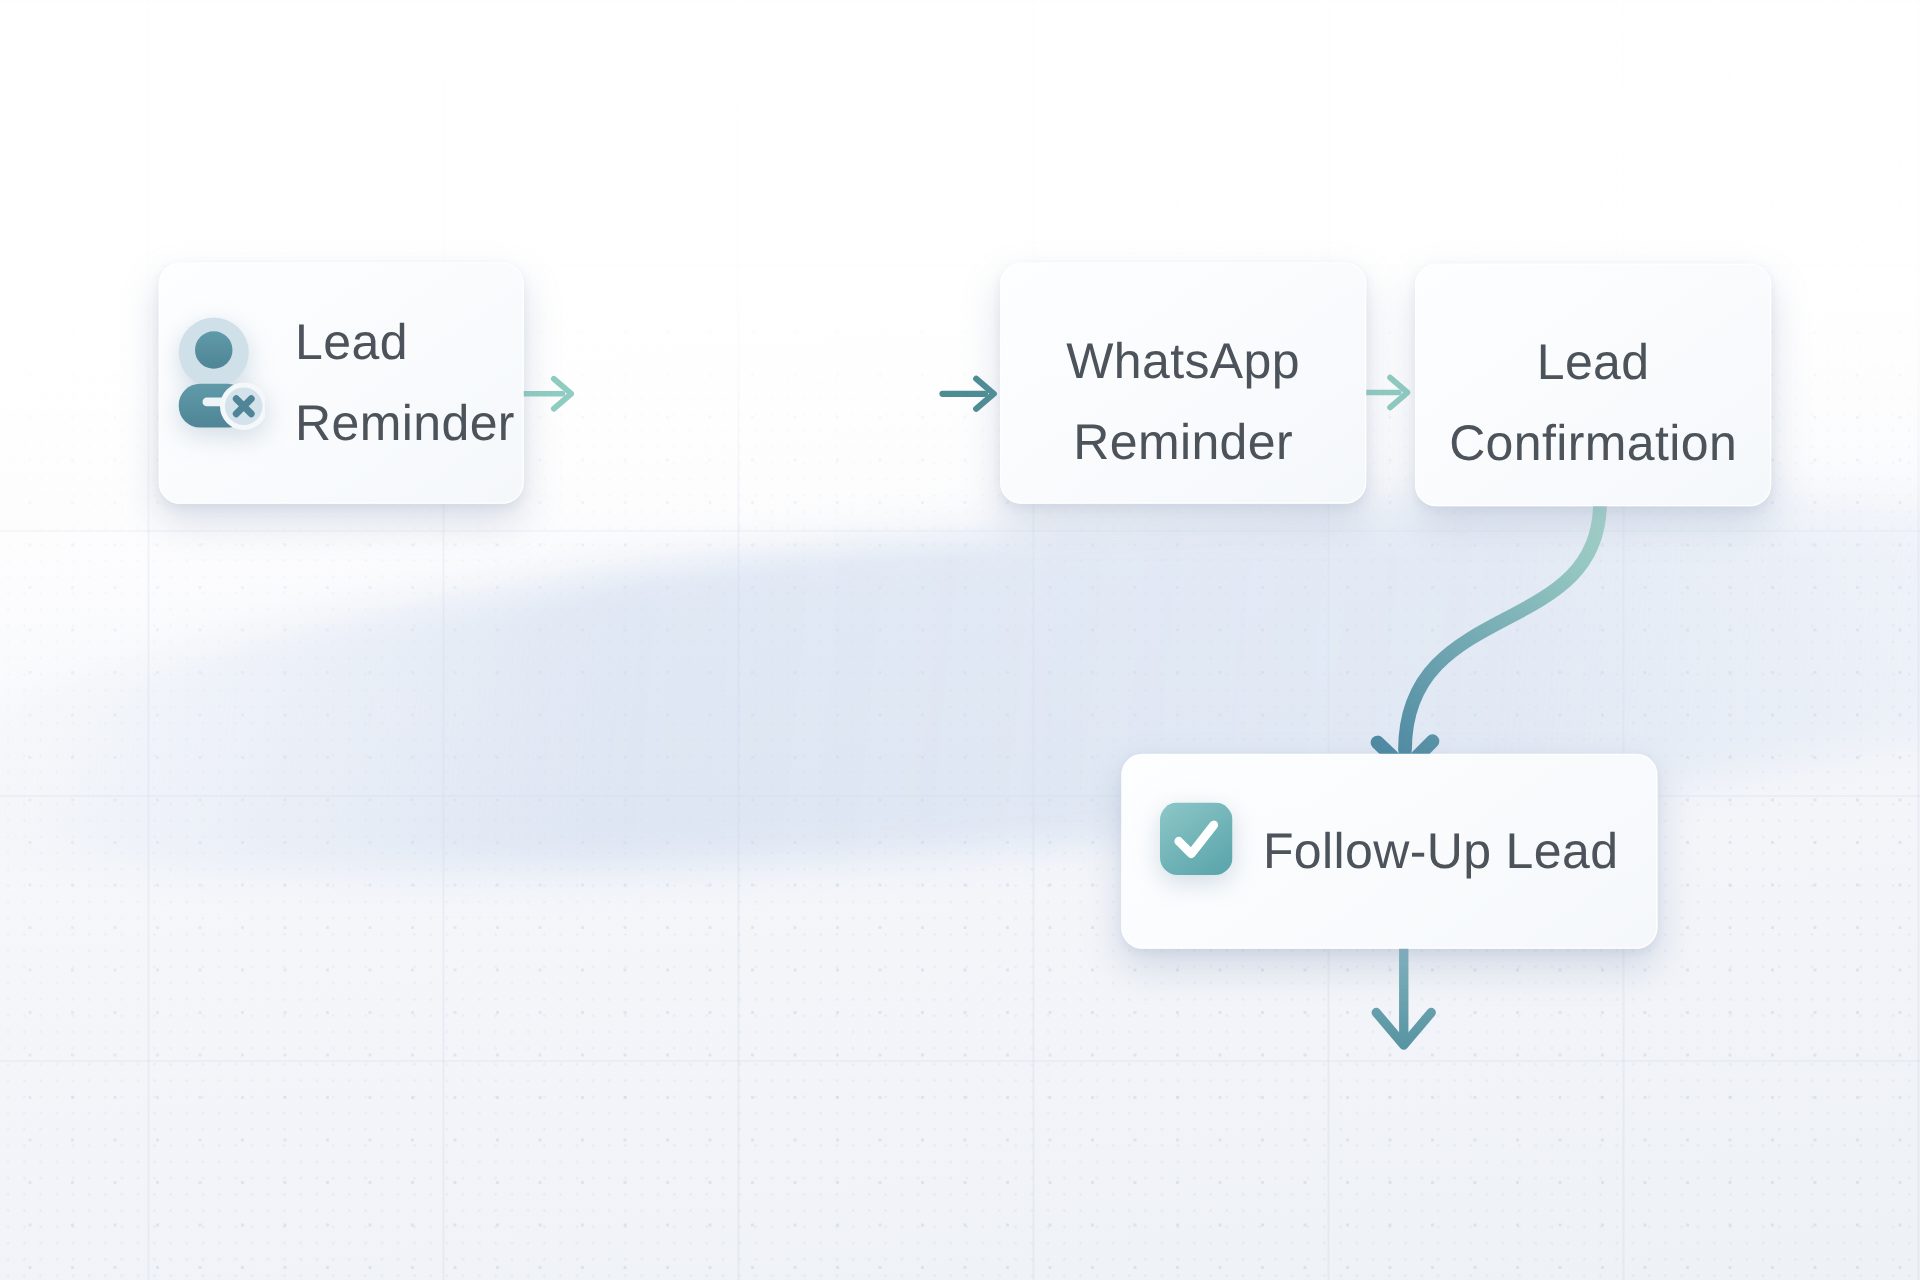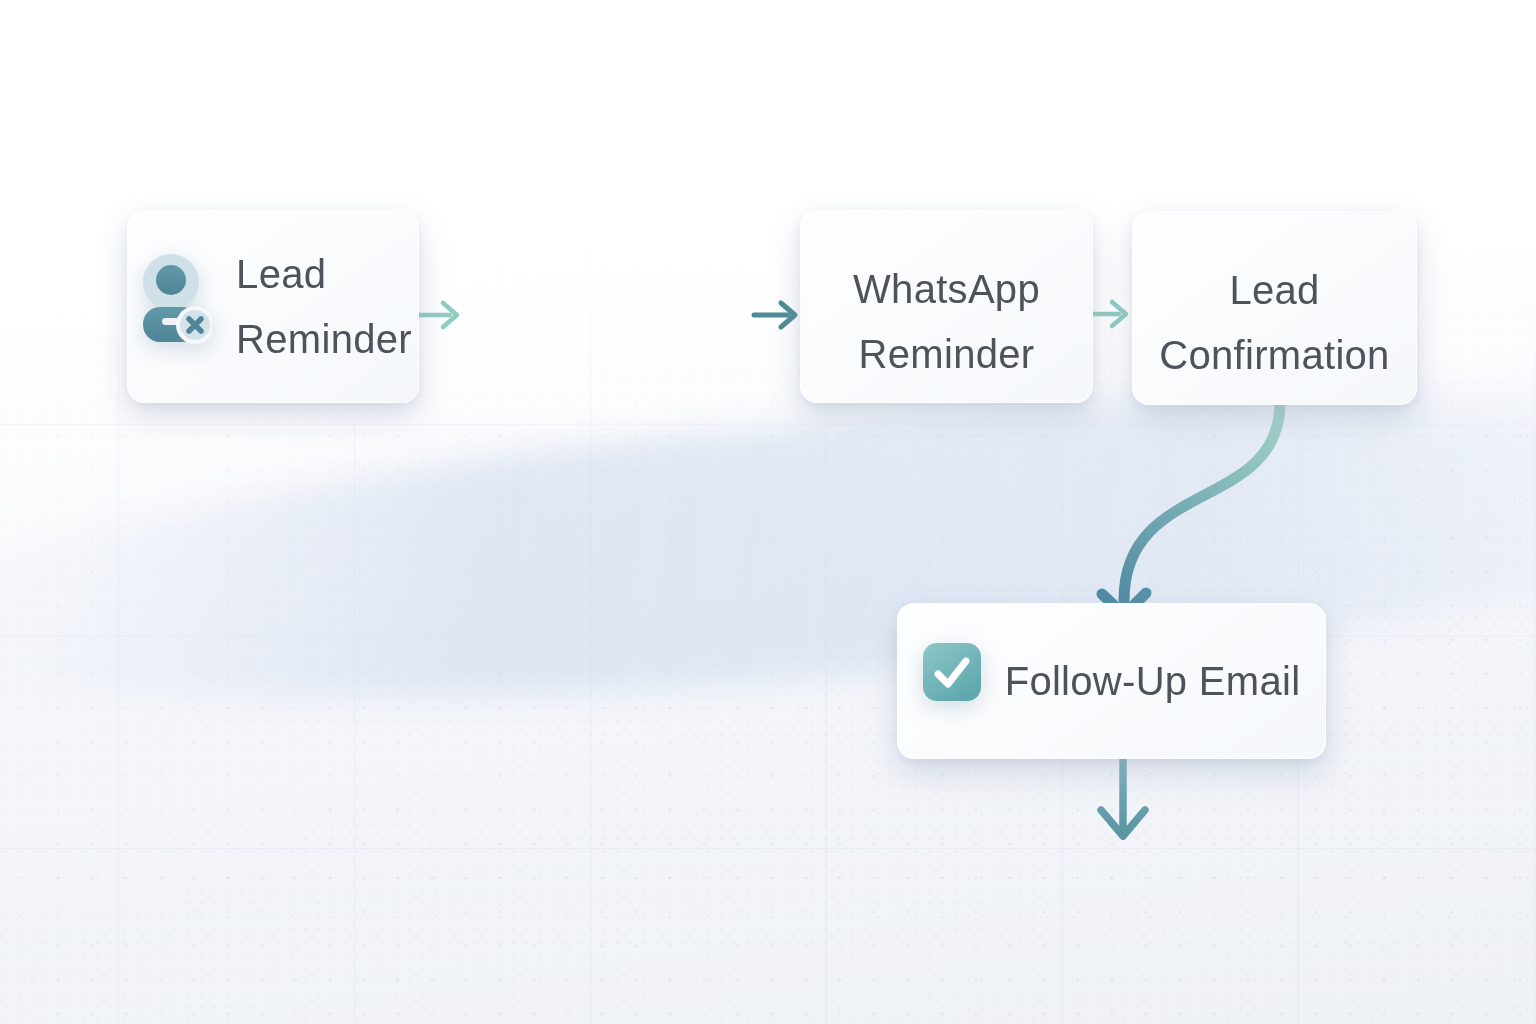--- a/index.html
+++ b/index.html
@@ -172,18 +172,18 @@
             <linearGradient id="gCheck" x1="0" y1="0" x2="0.7" y2="1">
               <stop offset="0" stop-color="#8ec7c8"></stop>
               <stop offset="1" stop-color="#5ea7ad"></stop>
             </linearGradient>
           </defs>
           <rect x="0" y="0" width="58" height="58" rx="14" fill="url(#gCheck)"></rect>
           <polyline points="15,31 25,41 43,18" fill="none" stroke="#ffffff" stroke-width="7" stroke-linecap="round" stroke-linejoin="round"></polyline>
         </svg>
       </span>
       <div class="label">
-        <div>Follow-Up Email</div>
+        <div>Follow-Up Lead</div>
       </div>
     </div>
   </div>
 
 </div>
 
 </body></html>

